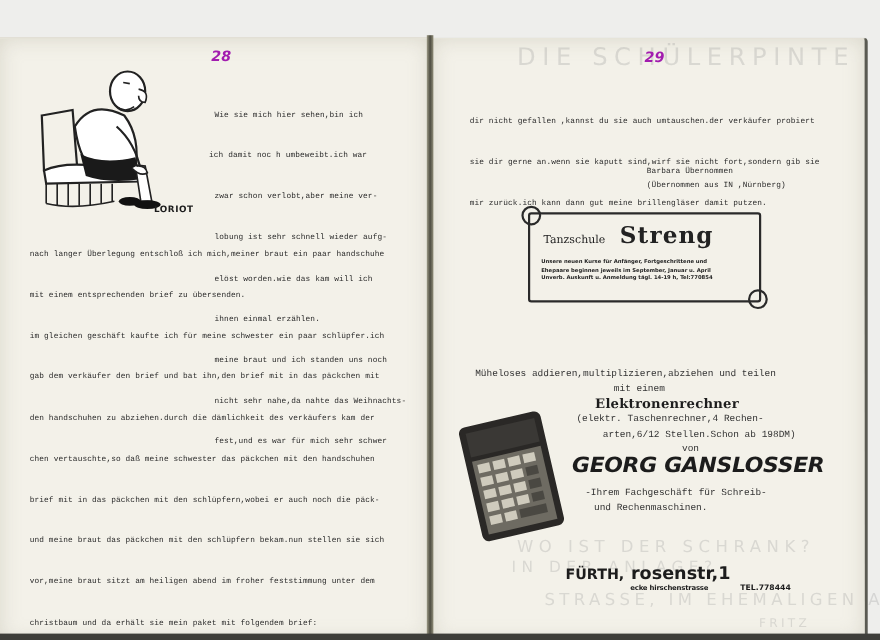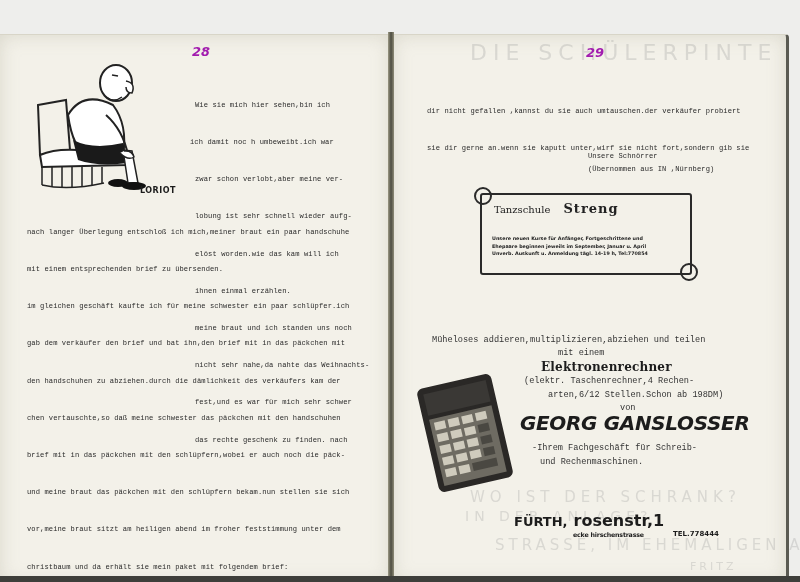--- a/index.html
+++ b/index.html
@@ -34,21 +34,21 @@
   .ghost { position:absolute; color:rgba(150,150,150,0.28); font-family:"DejaVu Sans", sans-serif; white-space:pre; }
   
   .tanz-ad {
     position:absolute; left:480px; top:193px; width:208px; height:78px;
     border:2px solid #2a2a2a; border-radius:3px;
   }
   .tanz-ad:before, .tanz-ad:after { content:""; position:absolute; width:14px; height:14px; border:2px solid #2a2a2a; border-radius:50%; }
   .tanz-ad:before { left:-8px; top:-8px; }
   .tanz-ad:after { right:-8px; bottom:-8px; }
   .tanz-title { position:absolute; left:12px; top:6px; font-family:"DejaVu Serif", serif; font-size:10px; color:#222; }
-  .tanz-title .big { font-size:13px; font-weight:bold; margin-left:10px; letter-spacing:1px; }
+  .tanz-title .big { font-size:21px; font-weight:bold; margin-left:10px; letter-spacing:1px; }
   .tanz-text { position:absolute; left:10px; top:40px; width:192px; font-family:"DejaVu Sans", sans-serif; font-weight:bold; font-size:4.8px; line-height:7.5px; color:#222; white-space:nowrap; }
   
   .calc-line { position:absolute; font-family:"Liberation Mono", monospace; font-size:8.6px; color:#333; white-space:pre; }
   .elektro { position:absolute; left:541px; top:360px; font-family:"DejaVu Serif", serif; font-weight:bold; font-size:12px; color:#1d1d1d; letter-spacing:0.2px; }
   .georg { position:absolute; left:520px; top:404px; font-family:"DejaVu Sans", sans-serif; font-weight:bold; font-style:italic; font-size:19px; color:#1c1c1c; letter-spacing:-0.3px; transform:scaleX(1.05); transform-origin:left; }
   .calculator { position:absolute; left:425px; top:378px; width:80px; height:110px; transform:rotate(-13deg); }
   .furth { position:absolute; left:514px; top:511px; font-family:"DejaVu Sans", sans-serif; font-weight:bold; color:#1c1c1c; }
   .furth .city { font-size:13px; }
   .furth .street { font-size:16px; margin-left:6px; }
   .furth-sub { position:absolute; left:573px; top:531px; font-family:"DejaVu Sans", sans-serif; font-weight:bold; font-size:6.3px; color:#1c1c1c; letter-spacing:-0.2px; }
@@ -91,21 +91,20 @@
 <div class="tw" style="left:195px; top:74px;">
   <div>Wie sie mich hier sehen,bin ich</div>
   <div style="margin-left:-5px">ich damit noc h umbeweibt.ich war</div>
   <div>zwar schon verlobt,aber meine ver-</div>
   <div>lobung ist sehr schnell wieder aufg-</div>
   <div>elöst worden.wie das kam will ich</div>
   <div>ihnen einmal erzählen.</div>
   <div>meine braut und ich standen uns noch</div>
   <div>nicht sehr nahe,da nahte das Weihnachts-</div>
   <div>fest,und es war für mich sehr schwer</div>
-  <div>das rechte geschenk zu finden. nach</div>
 </div>
 
 <div class="tw" style="left:27px; top:201px;">
   <div>nach langer Überlegung entschloß ich mich,meiner braut ein paar handschuhe</div>
   <div>mit einem entsprechenden brief zu übersenden.</div>
   <div>im gleichen geschäft kaufte ich für meine schwester ein paar schlüpfer.ich</div>
   <div>gab dem verkäufer den brief und bat ihn,den brief mit in das päckchen mit</div>
   <div>den handschuhen zu abziehen.durch die dämlichkeit des verkäufers kam der</div>
   <div>chen vertauschte,so daß meine schwester das päckchen mit den handschuhen</div>
   <div>brief mit in das päckchen mit den schlüpfern,wobei er auch noch die päck-</div>
@@ -136,23 +135,24 @@
 <div class="ghost" style="left:470px; top:40px; font-size:22px; letter-spacing:6px;">DIE SCHÜLERPINTE</div>
 <div class="ghost" style="left:470px; top:488px; font-size:15px; letter-spacing:5px;">WO IST DER SCHRANK?</div>
 <div class="ghost" style="left:465px; top:508px; font-size:14px; letter-spacing:5px;">IN DER ANLAGE?</div>
 <div class="ghost" style="left:495px; top:536px; font-size:15px; letter-spacing:4px;">STRASSE, IM EHEMALIGEN ALTEN</div>
 <div class="ghost" style="left:690px; top:560px; font-size:11px; letter-spacing:3px;">FRITZ</div>
 
 <div class="page-num" style="left:586px; top:45px;font-style:italic;">29</div>
 
 <div class="tw" style="left:427px; top:80px;">
   <div>dir nicht gefallen ,kannst du sie auch umtauschen.der verkäufer probiert</div>
-  <div>sie dir gerne an.wenn sie kaputt unter,wirf sie nicht fort,sondern gib sie</div>
-</div>
-<div class="tw" style="left:588px; top:150px;">Unsere Schnörrer</div>
+  <div>sie dir gerne an.wenn sie kaputt sind,wirf sie nicht fort,sondern gib sie</div>
+  <div>mir zurück.ich kann dann gut meine brillengläser damit putzen.</div>
+</div>
+<div class="tw" style="left:588px; top:150px;">Barbara Übernommen</div>
 <div class="tw" style="left:588px; top:163px;">(Übernommen aus IN ,Nürnberg)</div>
 
 <div class="tanz-ad">
   <div class="tanz-title">
     <span>Tanzschule</span>
     <span class="big">Streng</span>
   </div>
   <div class="tanz-text">
     <div>Unsere neuen Kurse für Anfänger, Fortgeschrittene und</div>
     <div>Ehepaare beginnen jeweils im September, Januar u. April</div>

